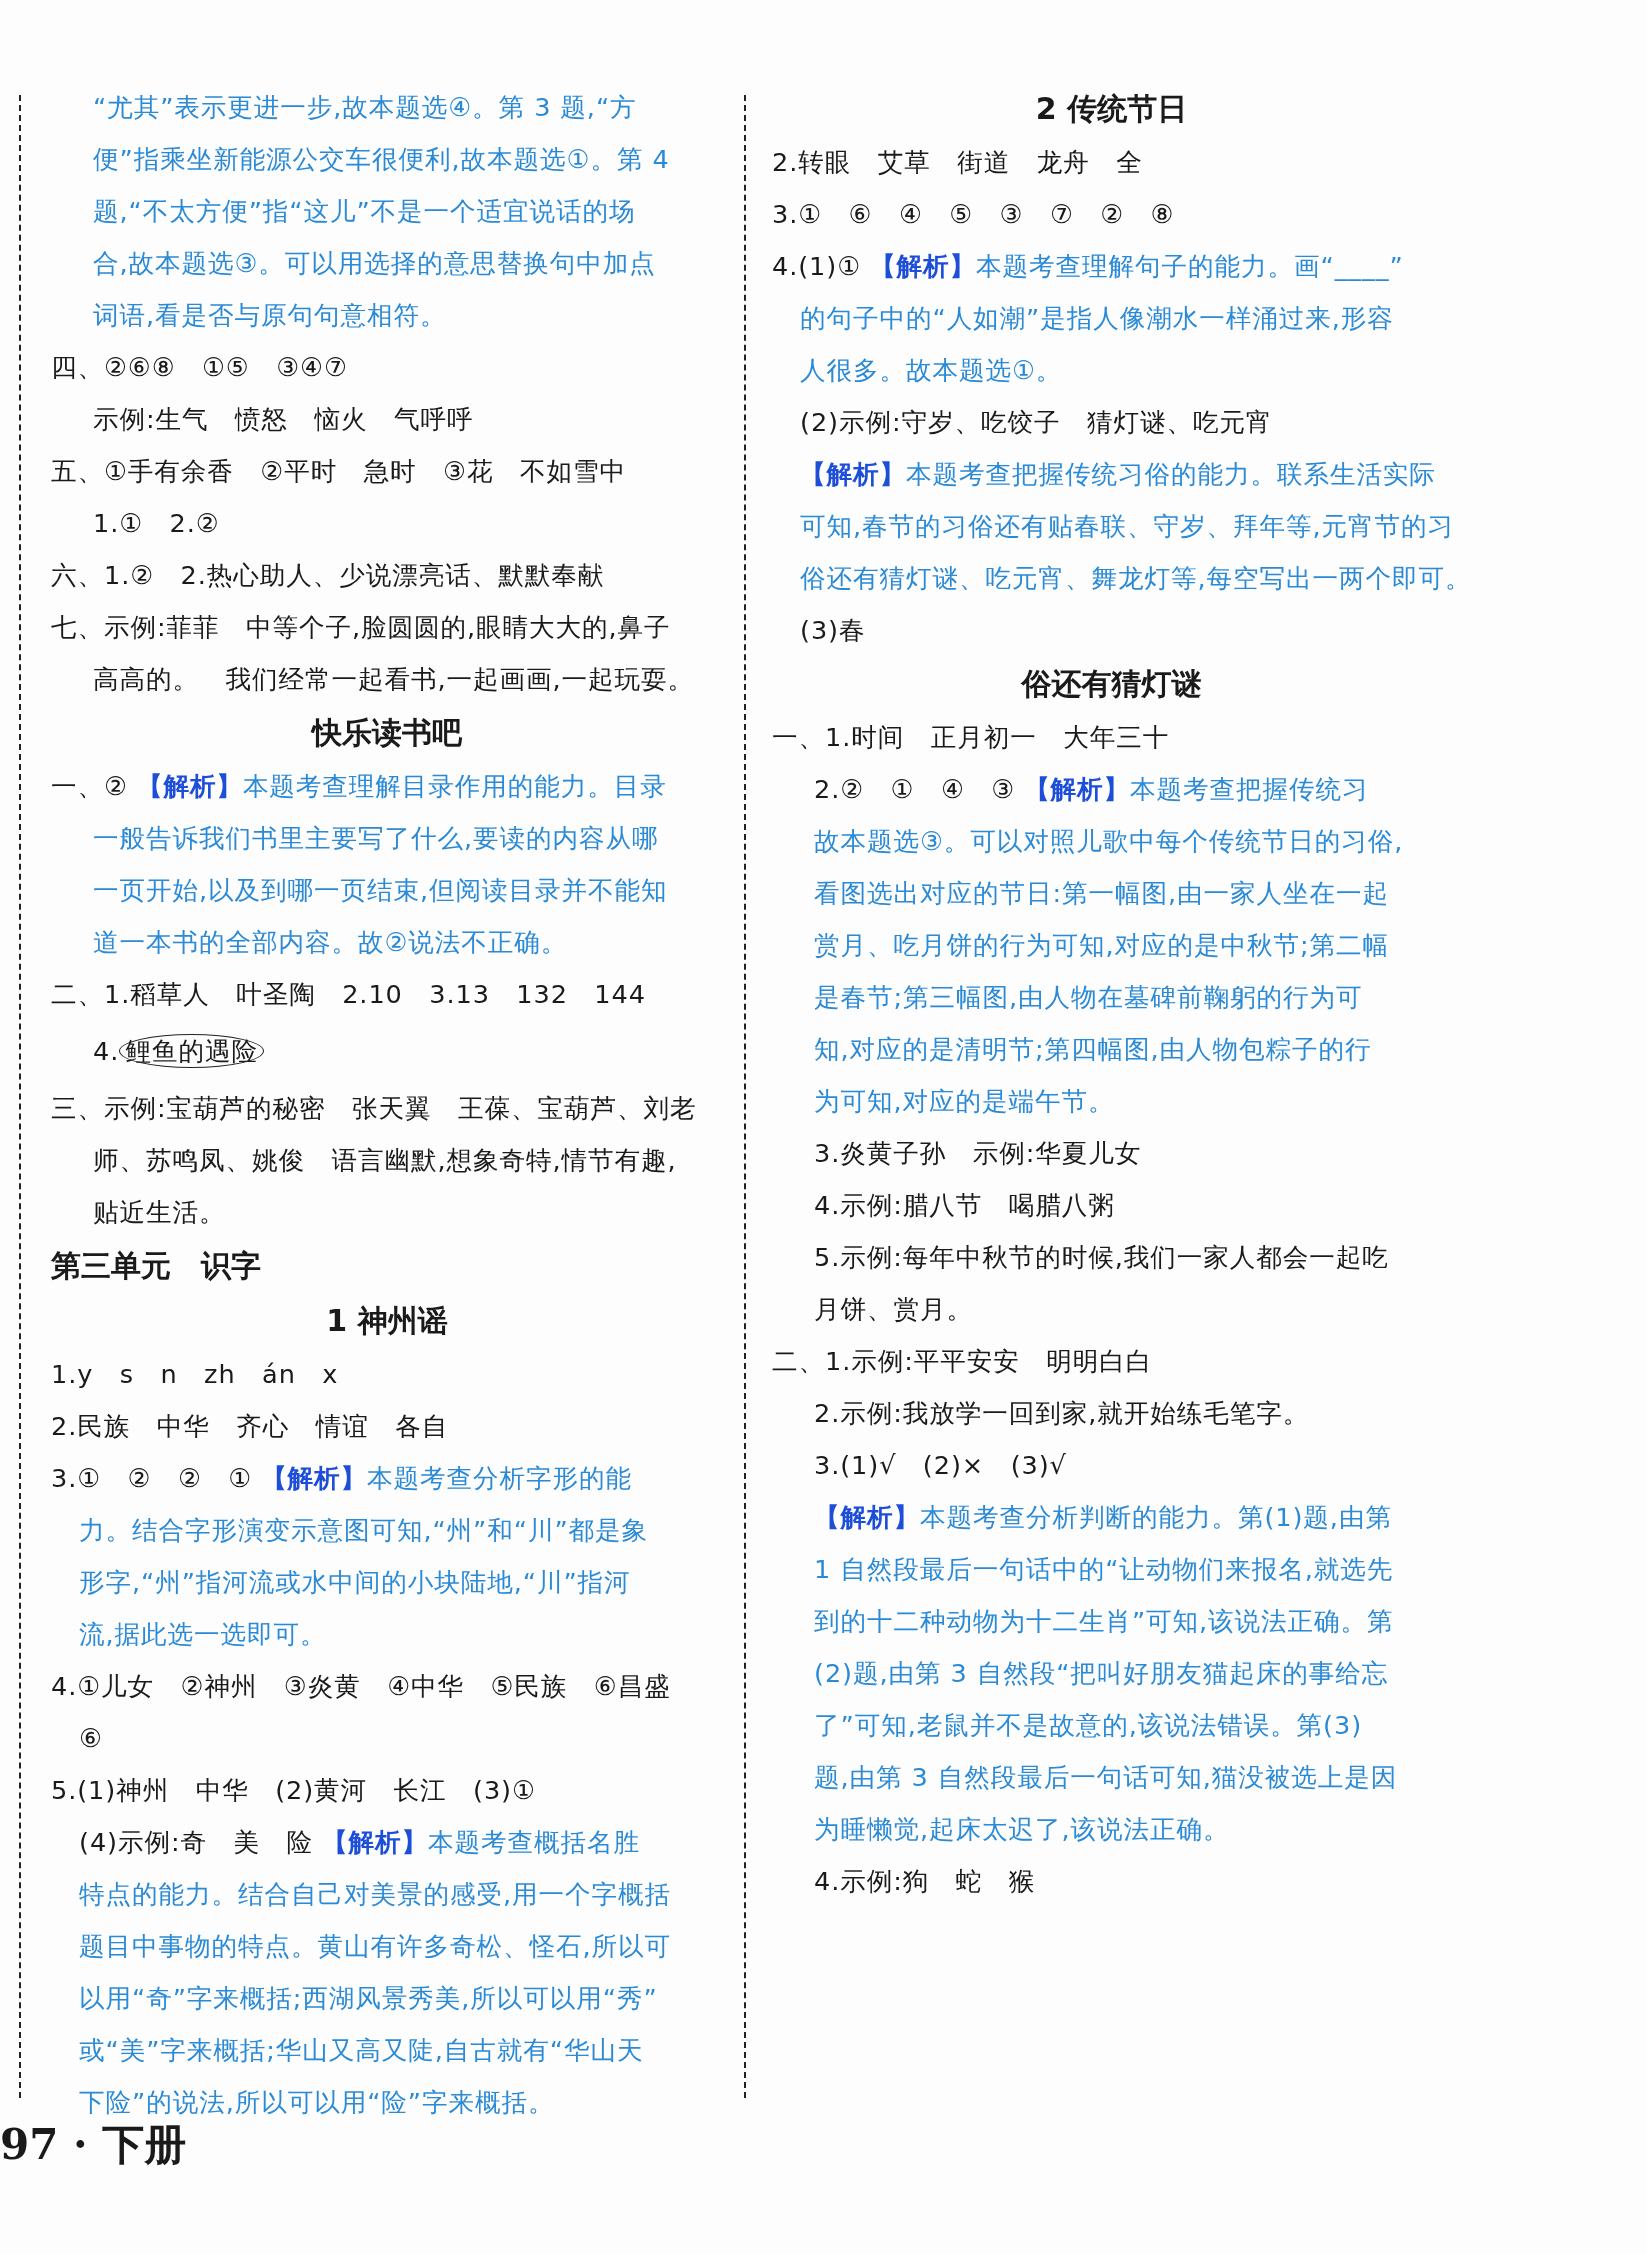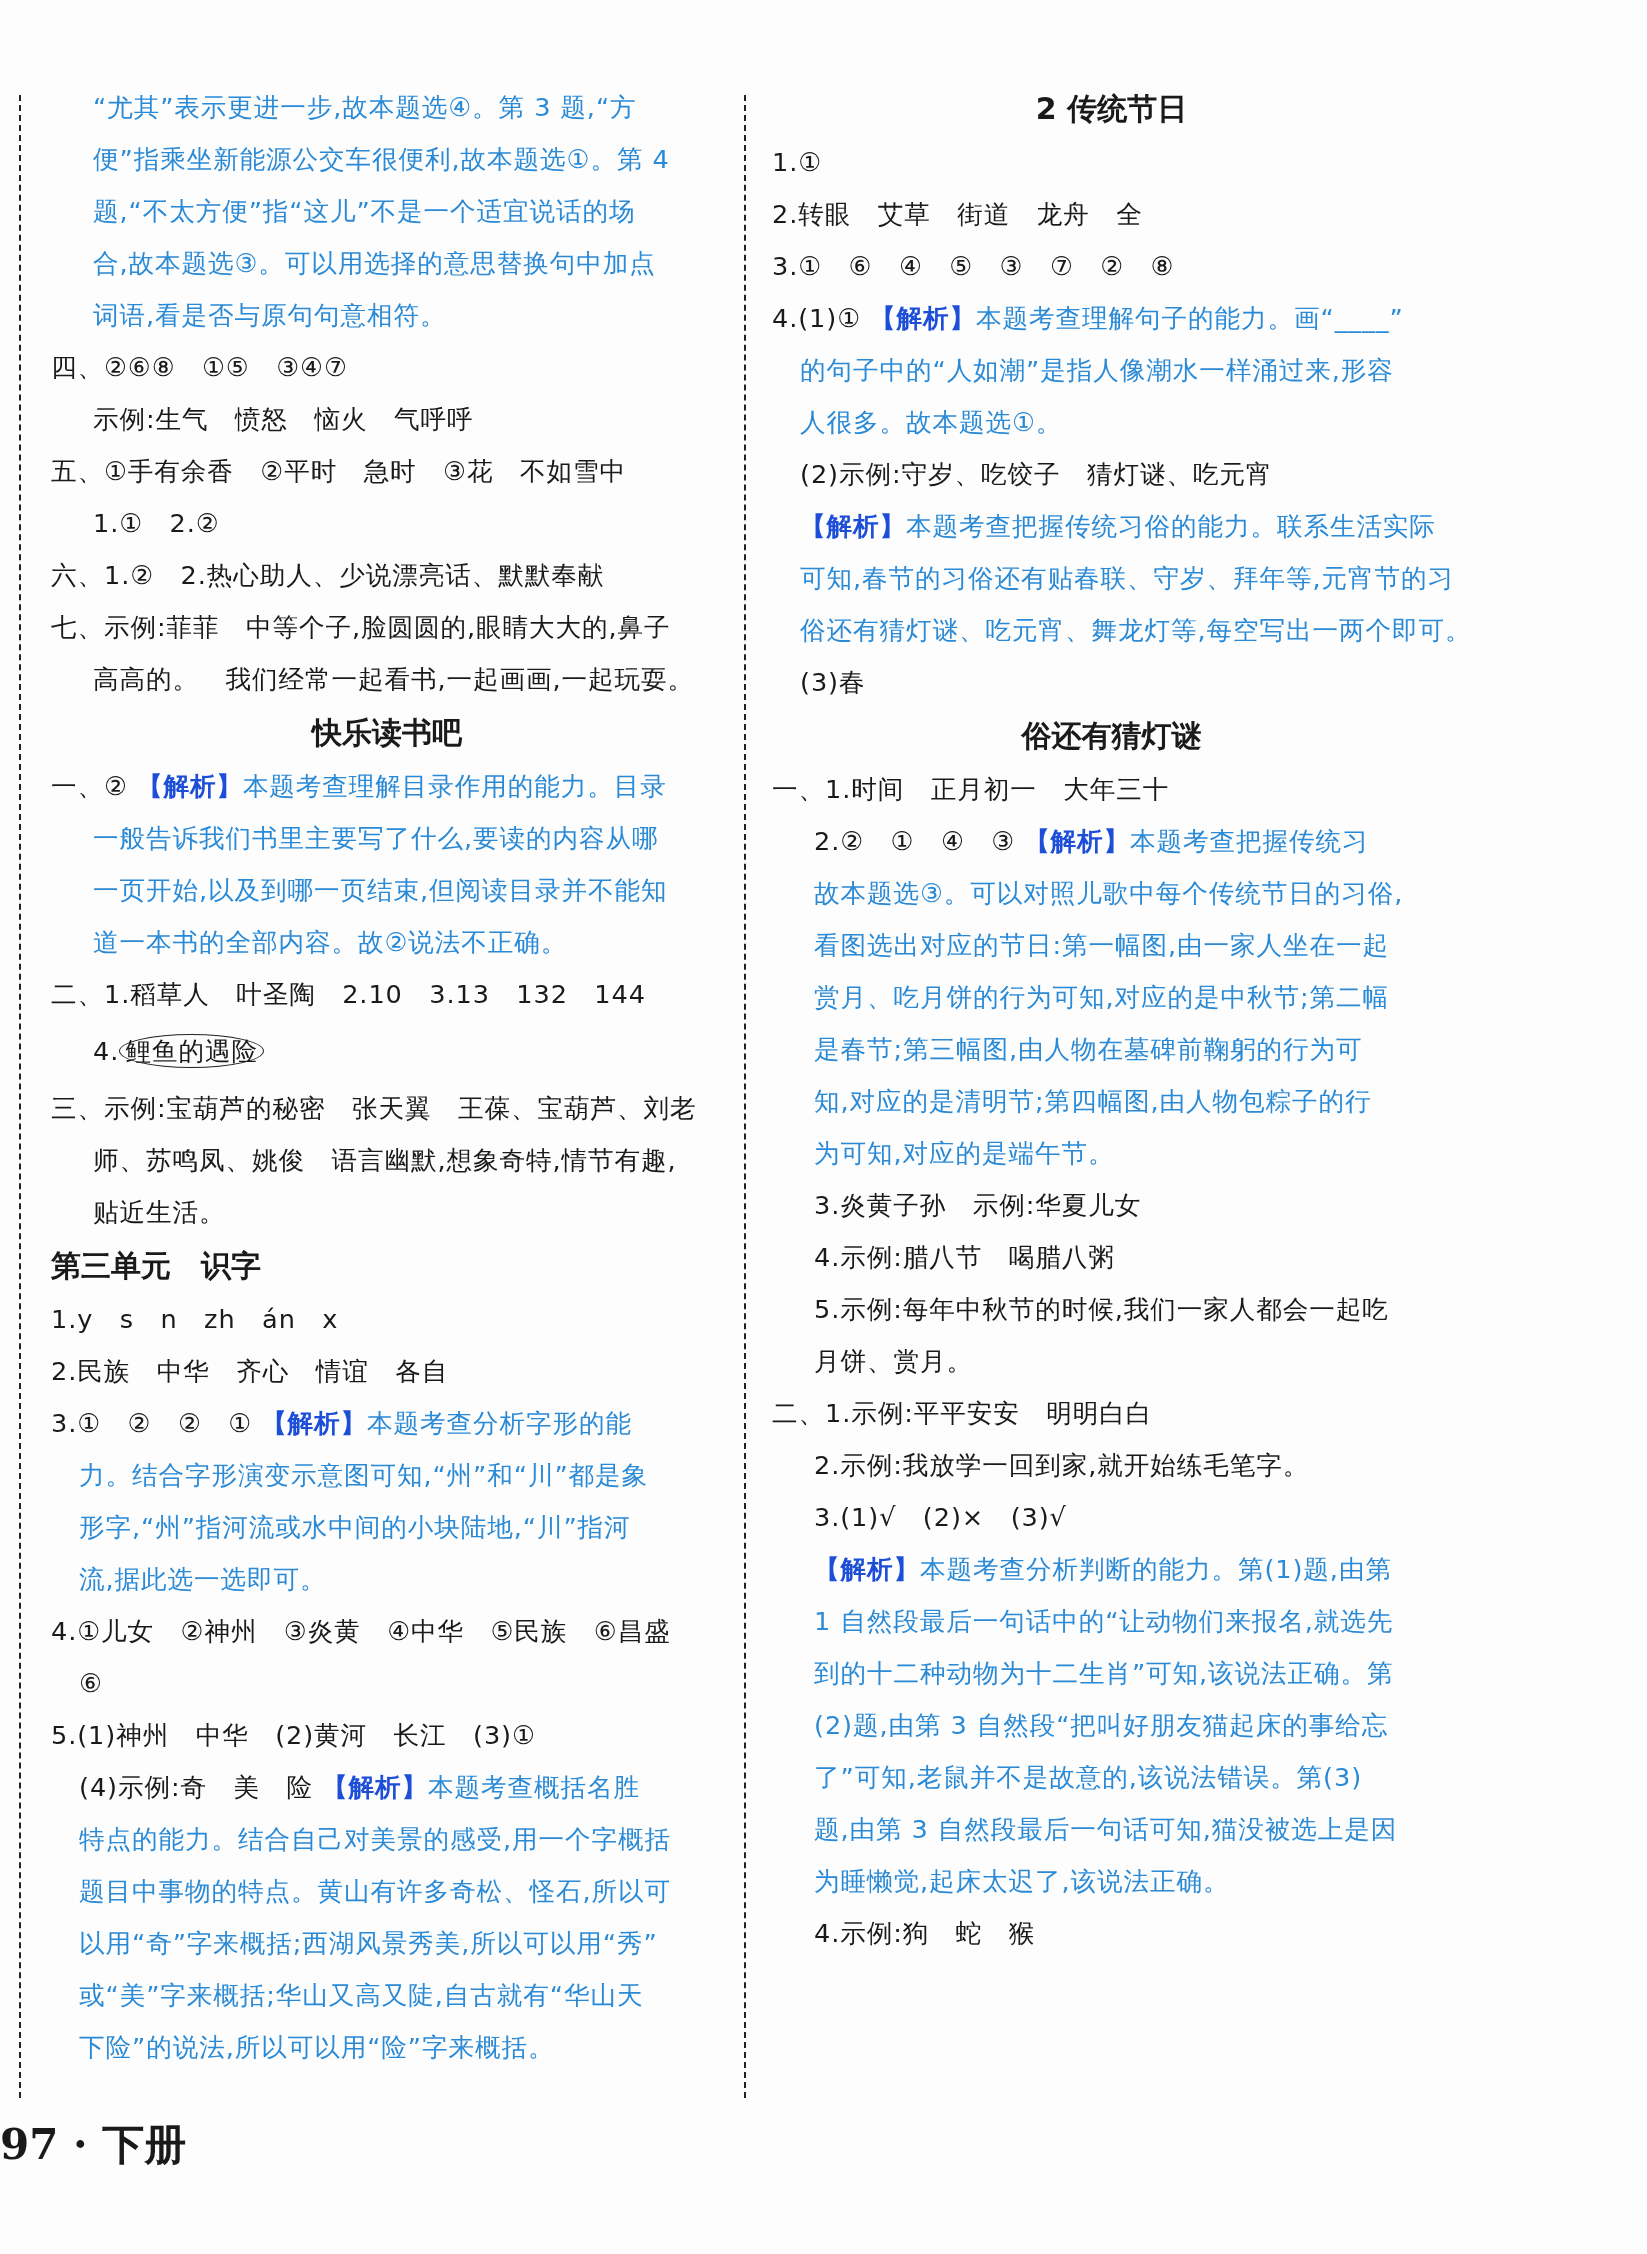--- a/index.html
+++ b/index.html
@@ -58,20 +58,21 @@
     <div class="line ind1 blue">道一本书的全部内容。故②说法不正确。</div>
     <div class="line">二、1.稻草人　叶圣陶　2.10　3.13　132　144</div>
     <div class="line ind1" style="line-height:62px;">
       <span>4.</span><span class="circled">鲤鱼的遇险</span>
     </div>
     <div class="line">三、示例:宝葫芦的秘密　张天翼　王葆、宝葫芦、刘老</div>
     <div class="line ind1">师、苏鸣凤、姚俊　语言幽默,想象奇特,情节有趣,</div>
     <div class="line ind1">贴近生活。</div>
 
     <div class="h-unit">第三单元　识字</div>
+    <div class="h-center">1 神州谣</div>
     <div class="line">1.y　s　n　zh　án　x</div>
     <div class="line">2.民族　中华　齐心　情谊　各自</div>
     <div class="line">
       <span>3.①　②　②　①</span>
       <span class="tag">【解析】</span><span class="blue">本题考查分析字形的能</span>
     </div>
     <div class="line ind2 blue">力。结合字形演变示意图可知,“州”和“川”都是象</div>
     <div class="line ind2 blue">形字,“州”指河流或水中间的小块陆地,“川”指河</div>
     <div class="line ind2 blue">流,据此选一选即可。</div>
     <div class="line">4.①儿女　②神州　③炎黄　④中华　⑤民族　⑥昌盛</div>
@@ -83,21 +84,20 @@
     </div>
     <div class="line ind2 blue">特点的能力。结合自己对美景的感受,用一个字概括</div>
     <div class="line ind2 blue">题目中事物的特点。黄山有许多奇松、怪石,所以可</div>
     <div class="line ind2 blue">以用“奇”字来概括;西湖风景秀美,所以可以用“秀”</div>
     <div class="line ind2 blue">或“美”字来概括;华山又高又陡,自古就有“华山天</div>
     <div class="line ind2 blue">下险”的说法,所以可以用“险”字来概括。</div>
   </div>
 
   <div class="col col-right">
     <div class="h-center">2 传统节日</div>
-    <div class="line">1.①</div>
     <div class="line">2.转眼　艾草　街道　龙舟　全</div>
     <div class="line">3.①　⑥　④　⑤　③　⑦　②　⑧</div>
     <div class="line">
       <span>4.(1)①</span>
       <span class="tag">【解析】</span><span class="blue">本题考查理解句子的能力。画“____”</span>
     </div>
     <div class="line ind2 blue">的句子中的“人如潮”是指人像潮水一样涌过来,形容</div>
     <div class="line ind2 blue">人很多。故本题选①。</div>
     <div class="line ind2">(2)示例:守岁、吃饺子　猜灯谜、吃元宵</div>
     <div class="line ind2">

